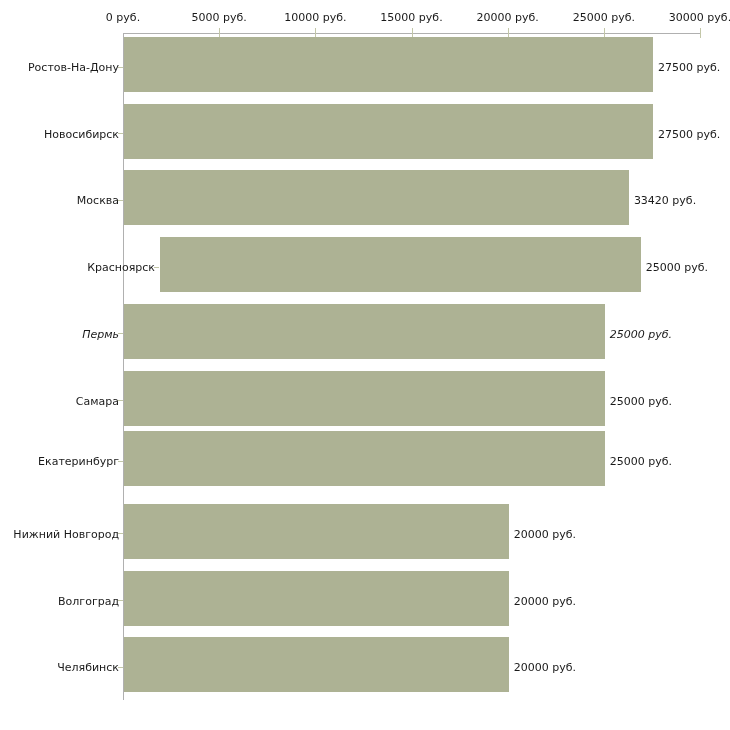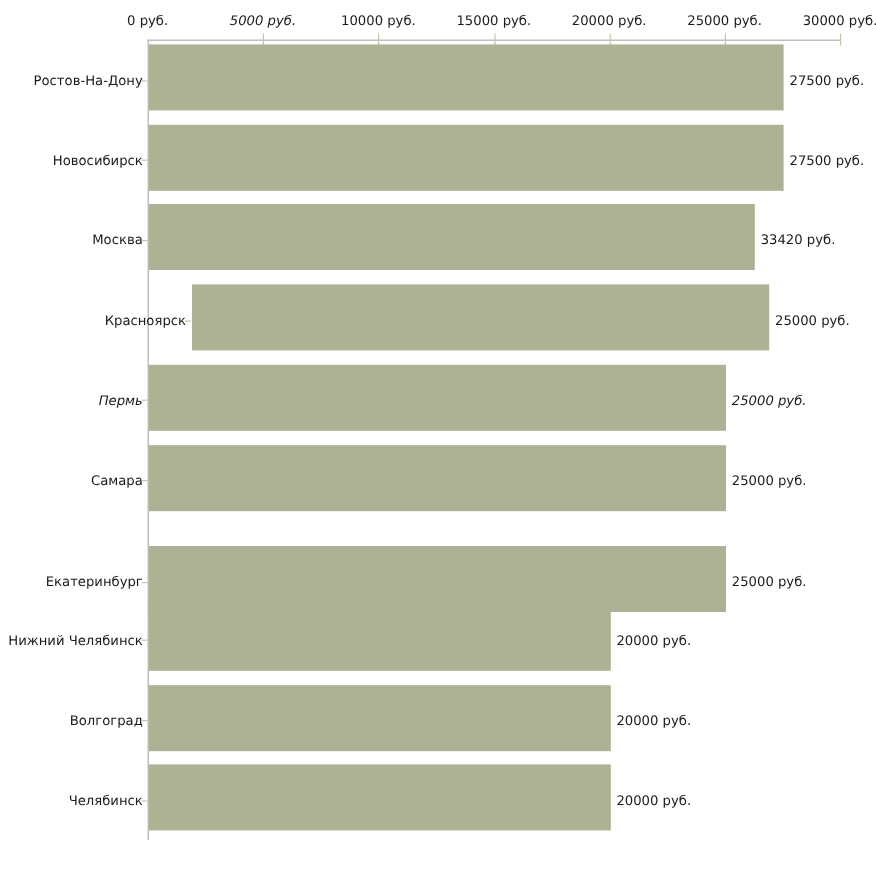--- a/index.html
+++ b/index.html
@@ -111,21 +111,21 @@
 </head>
 <body>
 
 <div id="chart-root">
 
   <div class="axis-top"></div>
   <div class="axis-left"></div>
 
   <div id="x-axis">
       <div class="xtick-label" style="left: 123px;">0 руб.</div>
-      <div class="xtick-label" style="left: 219.167px; font-style: italic;">5000 руб.</div>
+      <div class="xtick-label" style="left: 219.167px;">5000 руб.</div>
       <div class="xtick-mark" style="left: 219.167px;"></div>
       <div class="xtick-label" style="left: 315.333px;">10000 руб.</div>
       <div class="xtick-mark" style="left: 315.333px;"></div>
       <div class="xtick-label" style="left: 411.5px; text-align: right;">15000 руб.</div>
       <div class="xtick-mark" style="left: 411.5px;"></div>
       <div class="xtick-label" style="left: 507.667px;">20000 руб.</div>
       <div class="xtick-mark" style="left: 507.667px;"></div>
       <div class="xtick-label" style="left: 603.833px;">25000 руб.</div>
       <div class="xtick-mark" style="left: 603.833px;"></div>
       <div class="xtick-label" style="left: 700px;">30000 руб.</div>
@@ -161,28 +161,28 @@
         <div class="cat-tick"></div>
         <div class="bar" title="Пермь: 25000 руб." style="width: 480.833px; background: rgb(173, 178, 148);"></div>
         <div class="bar-value" style="left: 609.833px;">25000 руб.</div>
       </div>
       <div class="row" style="top: 366.5px;">
         <div class="cat-label">Самара</div>
         <div class="cat-tick"></div>
         <div class="bar" title="Самара: 25000 руб." style="width: 480.833px; background: rgb(173, 178, 148);"></div>
         <div class="bar-value" style="left: 609.833px;">25000 руб.</div>
       </div>
-      <div class="row" style="top: 451px;">
+      <div class="row" style="top: 427px;">
         <div class="cat-label">Екатеринбург</div>
         <div class="cat-tick"></div>
         <div class="bar" title="Екатеринбург: 25000 руб." style="width: 480.833px; background: rgb(173, 178, 148);"></div>
         <div class="bar-value" style="left: 609.833px;">25000 руб.</div>
       </div>
       <div class="row" style="top: 499.9px;">
-        <div class="cat-label">Нижний Челябинск</div>
+        <div class="cat-label">Нижний Новгород</div>
         <div class="cat-tick"></div>
         <div class="bar" title="Нижний Новгород: 20000 руб." style="width: 384.667px; background: rgb(173, 178, 148);"></div>
         <div class="bar-value" style="left: 513.667px;">20000 руб.</div>
       </div>
       <div class="row" style="top: 566.6px;">
         <div class="cat-label">Волгоград</div>
         <div class="cat-tick"></div>
         <div class="bar" title="Волгоград: 20000 руб." style="width: 384.667px; background: rgb(173, 178, 148);"></div>
         <div class="bar-value" style="left: 513.667px;">20000 руб.</div>
       </div>

